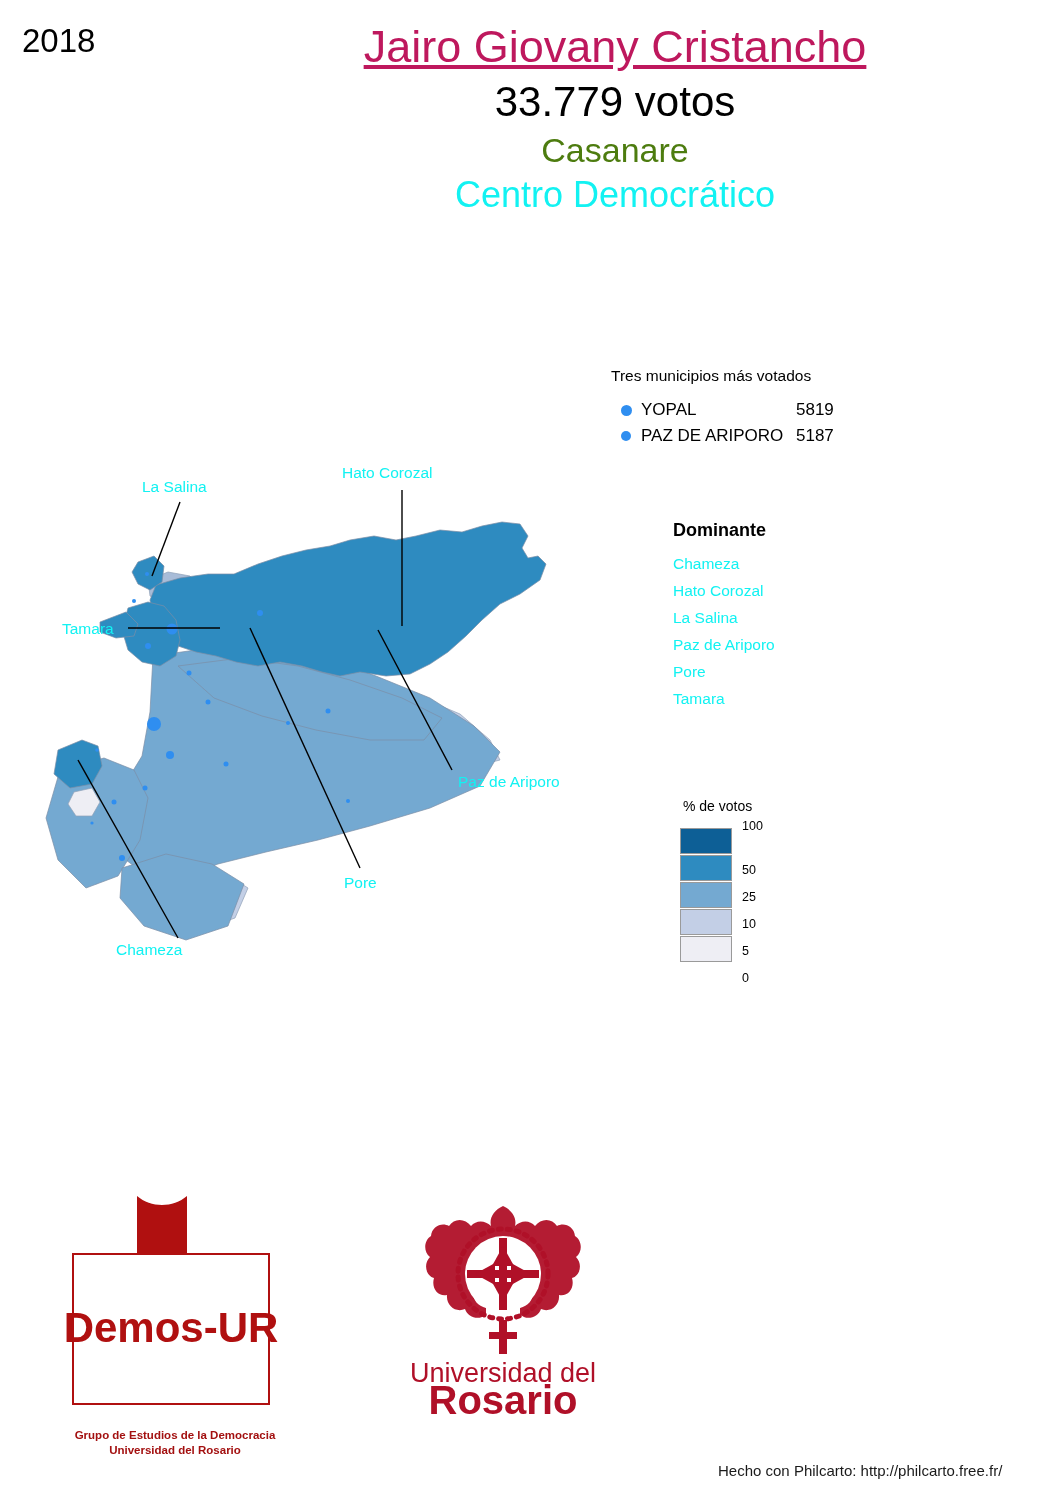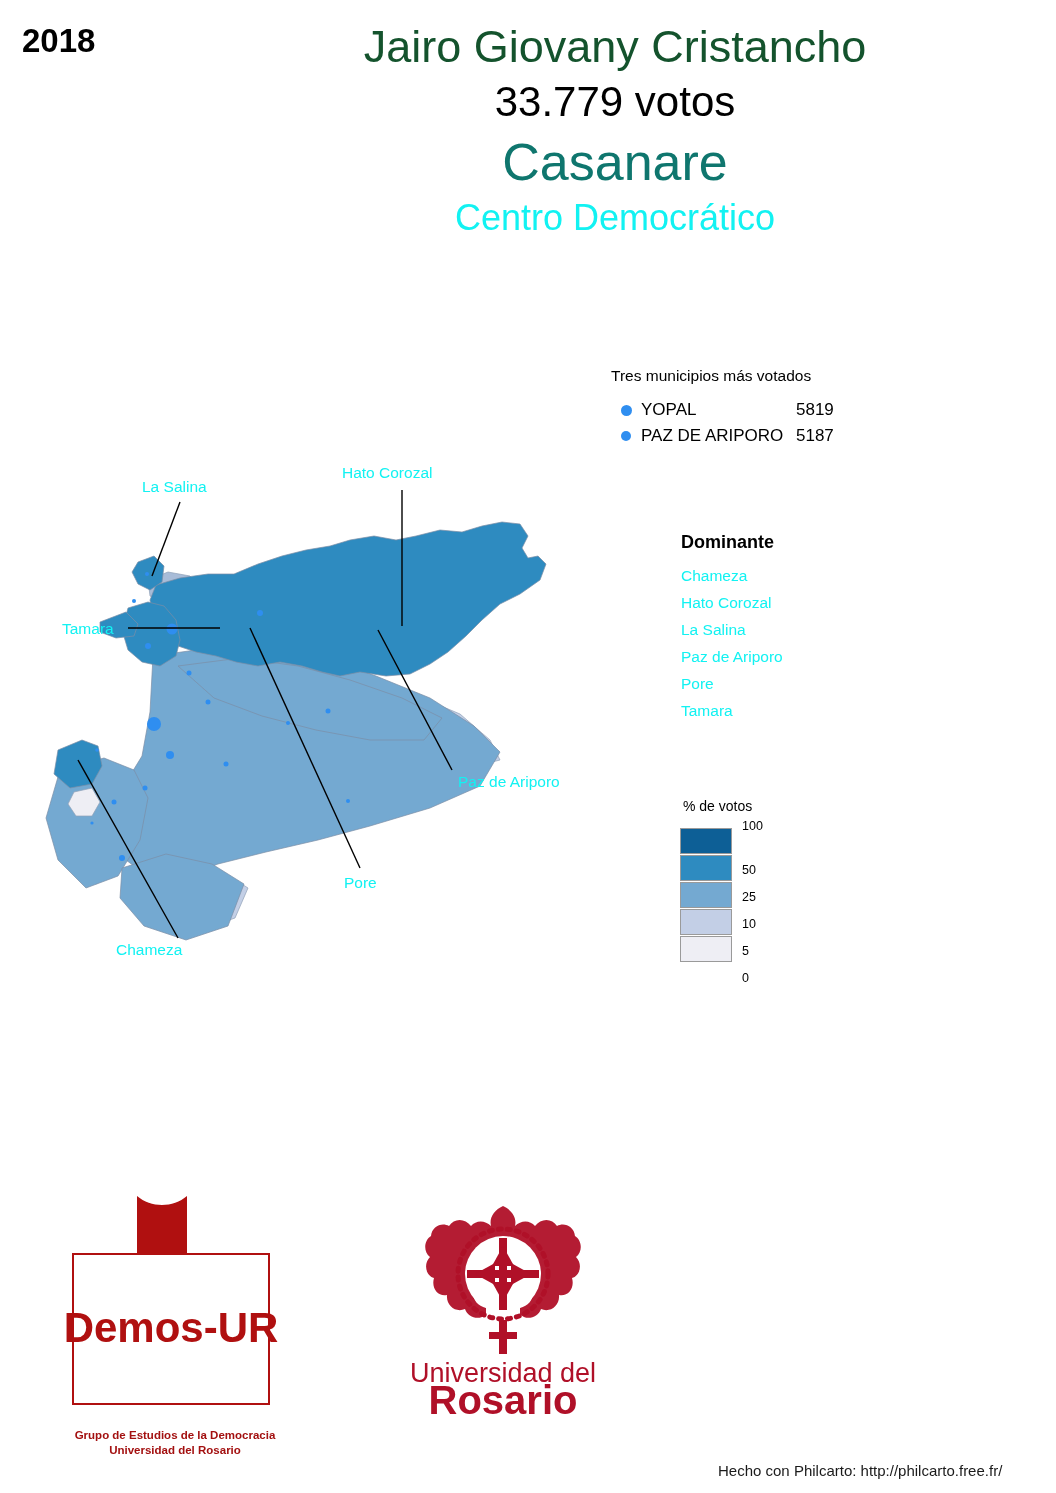--- a/index.html
+++ b/index.html
@@ -17,44 +17,44 @@
   }
 
   
   #year-label {
     position: absolute;
     left: 22px;
     top: 24px;
     font-size: 33px;
     line-height: 1;
     color: #000;
-    font-weight: bold;
   }
   #title-block {
     position: absolute;
     left: 200px;
     top: 20px;
     width: 830px;
     text-align: center;
   }
   #candidate-name {
     font-size: 45px;
     line-height: 1.22;
-    color: #14532d;
+    color: #be185d;
     white-space: nowrap;
+    text-decoration: underline;
   }
   #vote-total {
     font-size: 42px;
     line-height: 1.28;
     color: #000;
   }
   #department-name {
-    font-size: 52px;
+    font-size: 34px;
     line-height: 1.28;
-    color: #0f766e;
+    color: #4d7c0f;
   }
   #party-name {
     font-size: 36px;
     line-height: 1.3;
     color: #12f2f2;
   }
 
   
   #top-municipalities {
     position: absolute;
@@ -92,23 +92,22 @@
   .muni-votes {
     font-size: 17px;
     color: #000;
     text-align: left;
   }
 
   
   #dominante-panel {
     position: absolute;
     left: 673px;
-    top: 532px;
+    top: 520px;
     width: 240px;
-    margin-left: 8px;
   }
   #dominante-title {
     font-size: 18px;
     font-weight: bold;
     color: #000;
     margin-bottom: 9px;
   }
   .dominante-item {
     font-size: 15.5px;
     color: #12f2f2;

